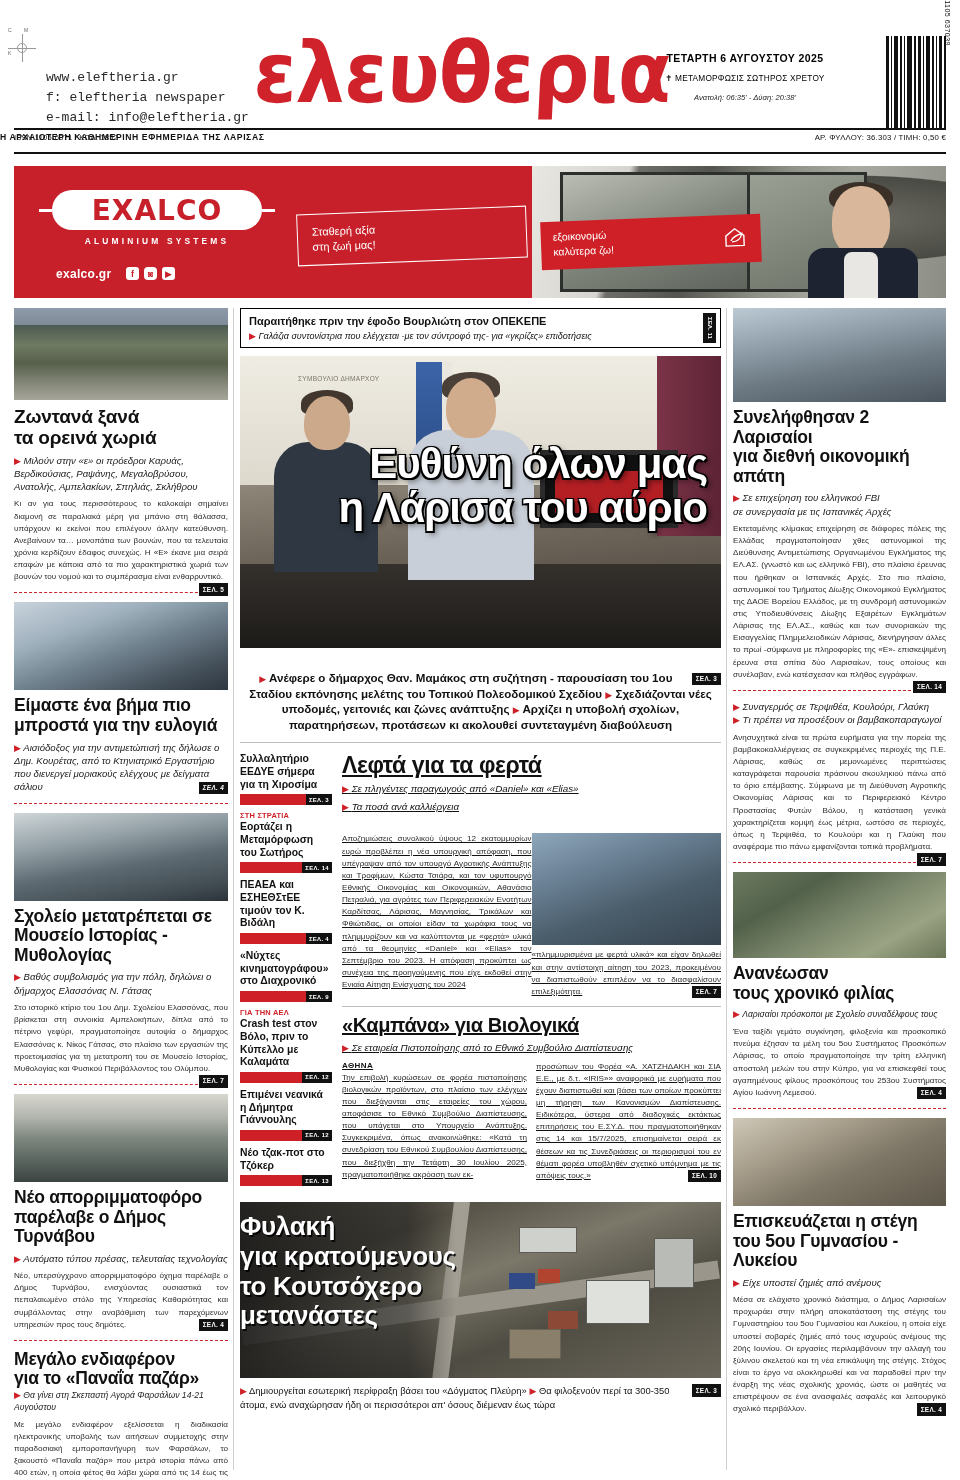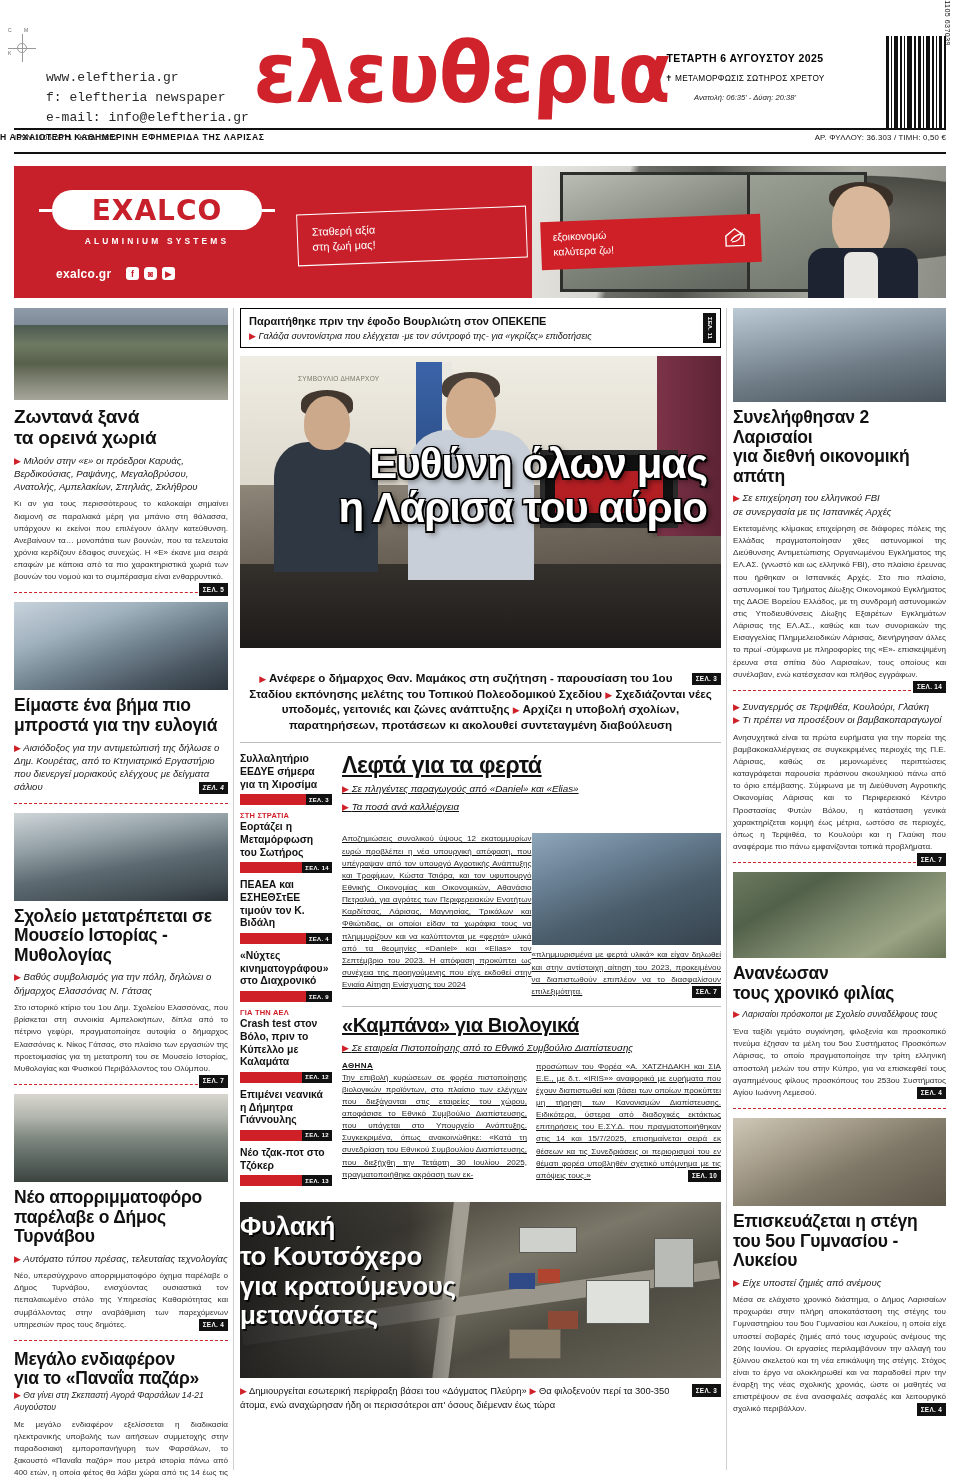--- a/index.html
+++ b/index.html
@@ -574,22 +574,22 @@
         <div class="b1"></div>
         <div class="b2"></div>
         <div class="b3"></div>
         <div class="b4"></div>
         <div class="b5"></div>
         <div class="b6"></div>
         <div class="court"></div>
         <div class="dark"></div>
         <div class="ttl">
           <span>Φυλακή</span>
+          <span>για κρατούμενους</span>
           <span>το Κουτσόχερο</span>
-          <span>για κρατούμενους</span>
           <span>μετανάστες</span>
         </div>
       </div>
 
       <div class="feature-deck">
         <span class="sela" style="float:right">ΣΕΛ. 3</span>
         <span class="bull">▶</span>
         <span>Δημιουργείται εσωτερική περίφραξη βάσει του «Δόγματος Πλεύρη»</span>
         <span class="bull">▶</span>
         <span>Θα φιλοξενούν περί τα 300-350 άτομα, ενώ αναχώρησαν ήδη οι περισσότεροι απ' όσους διέμεναν έως τώρα</span>

